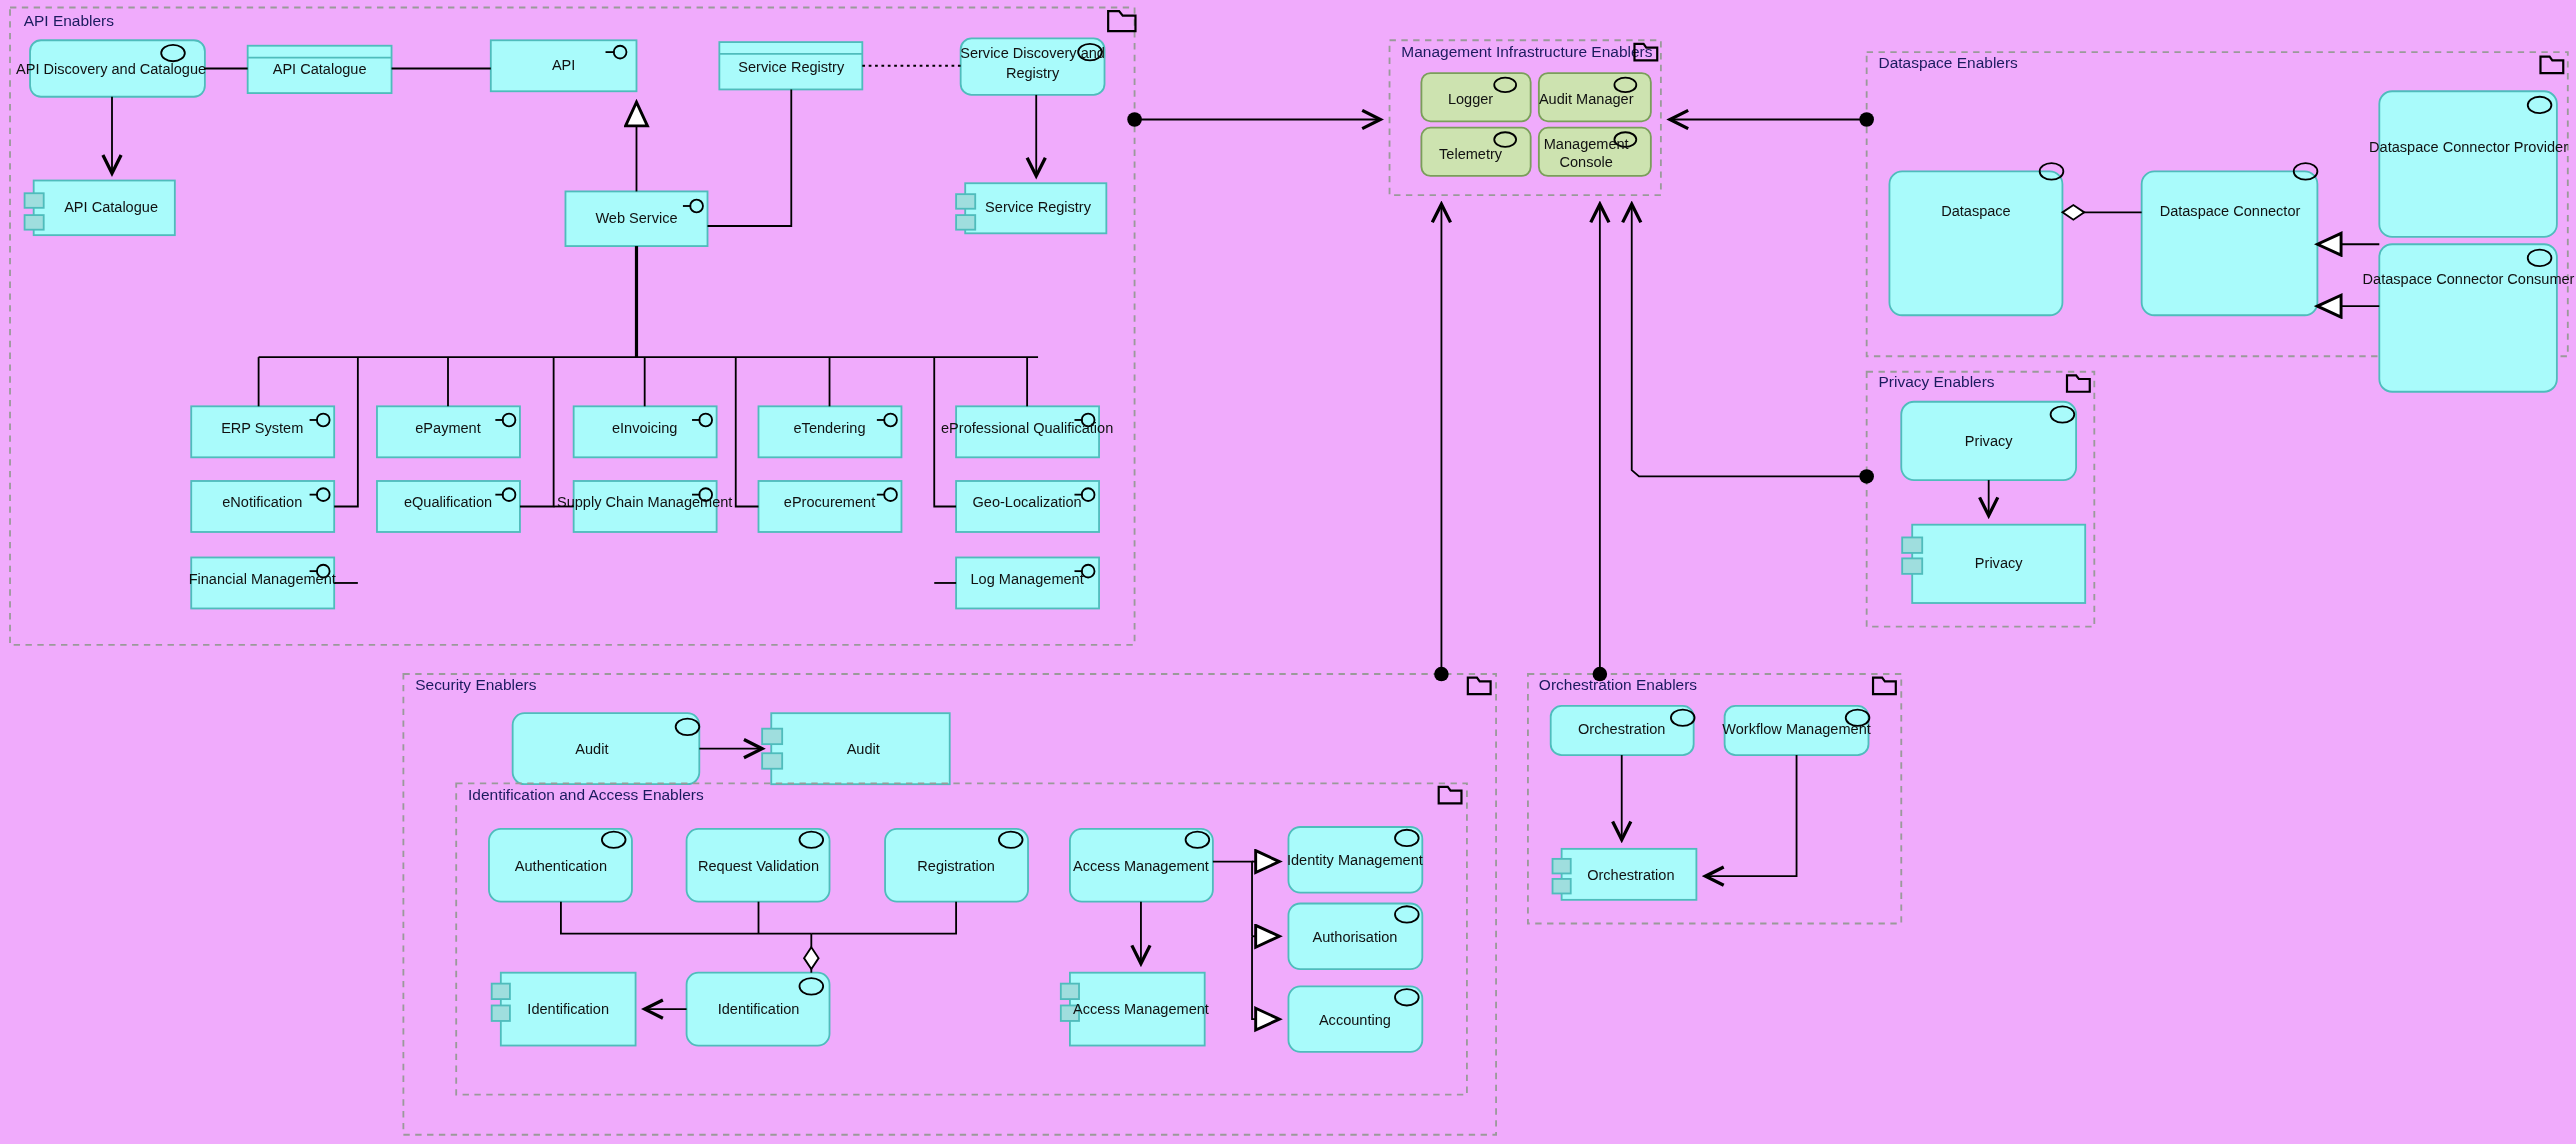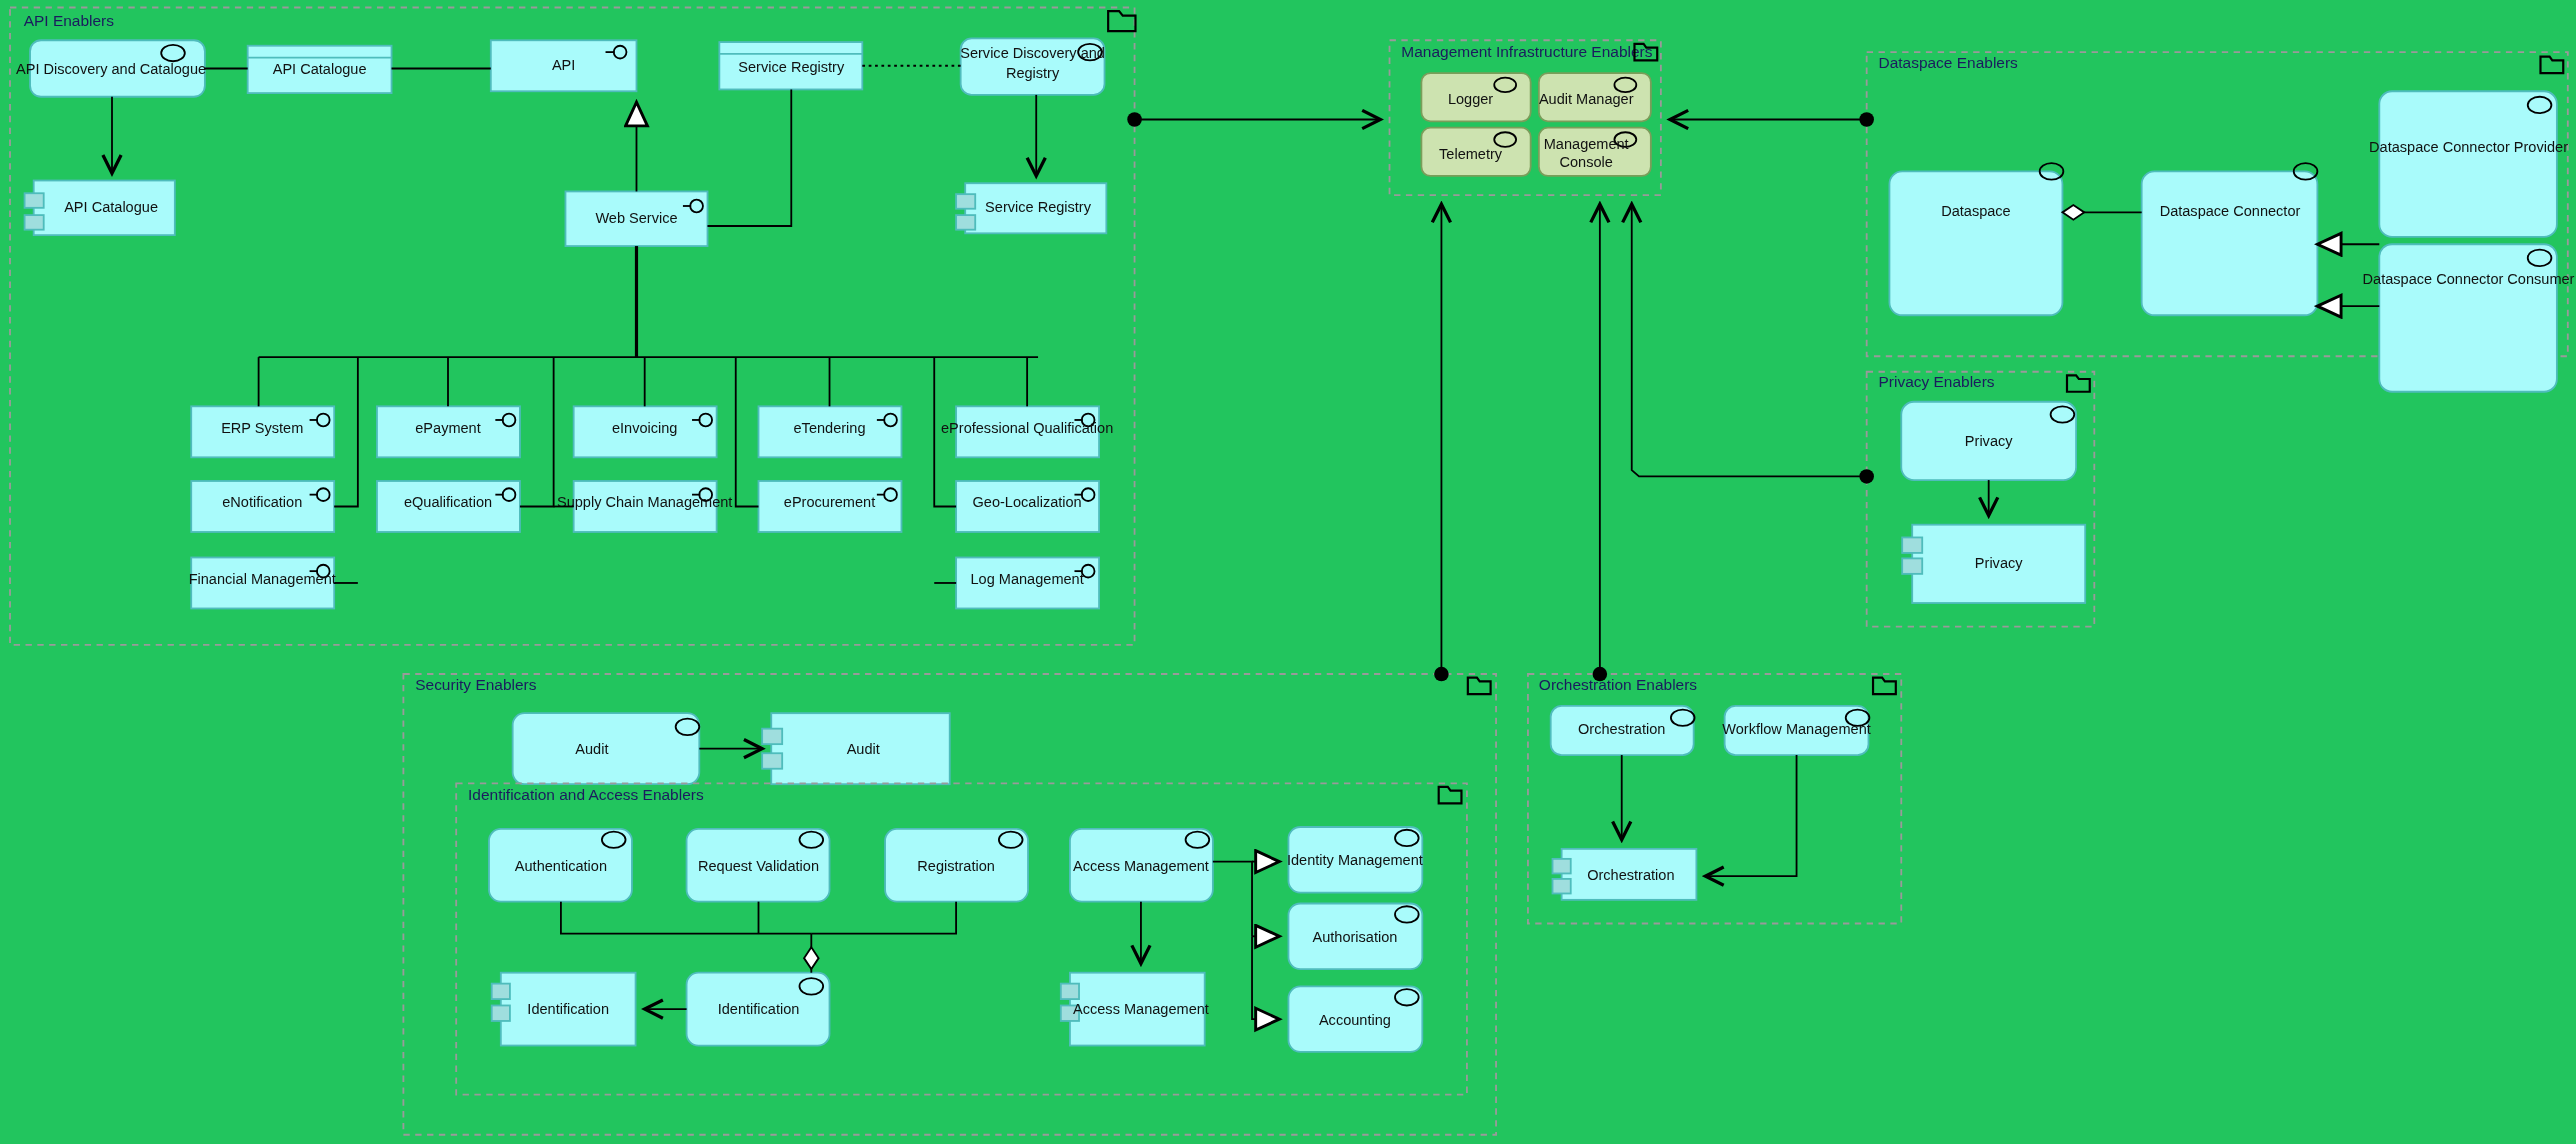--- a/index.html
+++ b/index.html
@@ -1,17 +1,17 @@
 <!DOCTYPE html>
 <html style="font-size:14.6px"><head>
 <meta charset="utf-8">
 <style>
   html,body{margin:0;padding:0;background:#ffffff;}
   body{font-family:"Liberation Sans",sans-serif;}
-  #canvas{position:relative;width:2576px;height:1145px;background:#22c55e;overflow:hidden;}
+  #canvas{position:relative;width:2576px;height:1145px;background:#f0abfc;overflow:hidden;}
   svg{position:absolute;left:0;top:0;width:2576px;height:1145px;}
   .grp-label{font-size:17px;fill:#1b1b5e;font-family:"Liberation Sans",sans-serif;}
   .nodelabel{font-size:17px;fill:#111111;font-family:"Liberation Sans",sans-serif;text-anchor:middle;}
   .nodelabel.small{font-size:16px;}
   .cyanfill{fill:#a9fbfb;stroke:#4fbcbc;stroke-width:2;}
   .greenfill{fill:#cde3b0;stroke:#7a9e5a;stroke-width:2;}
   .grpbox{fill:none;stroke:#9a9a9a;stroke-width:2;stroke-dasharray:7 6;}
   .edge{fill:none;stroke:#000000;stroke-width:2;}
   .edge-thick{fill:none;stroke:#000000;stroke-width:3.5;}
   .edge-dot{fill:none;stroke:#000000;stroke-width:2;stroke-dasharray:3 4;}

